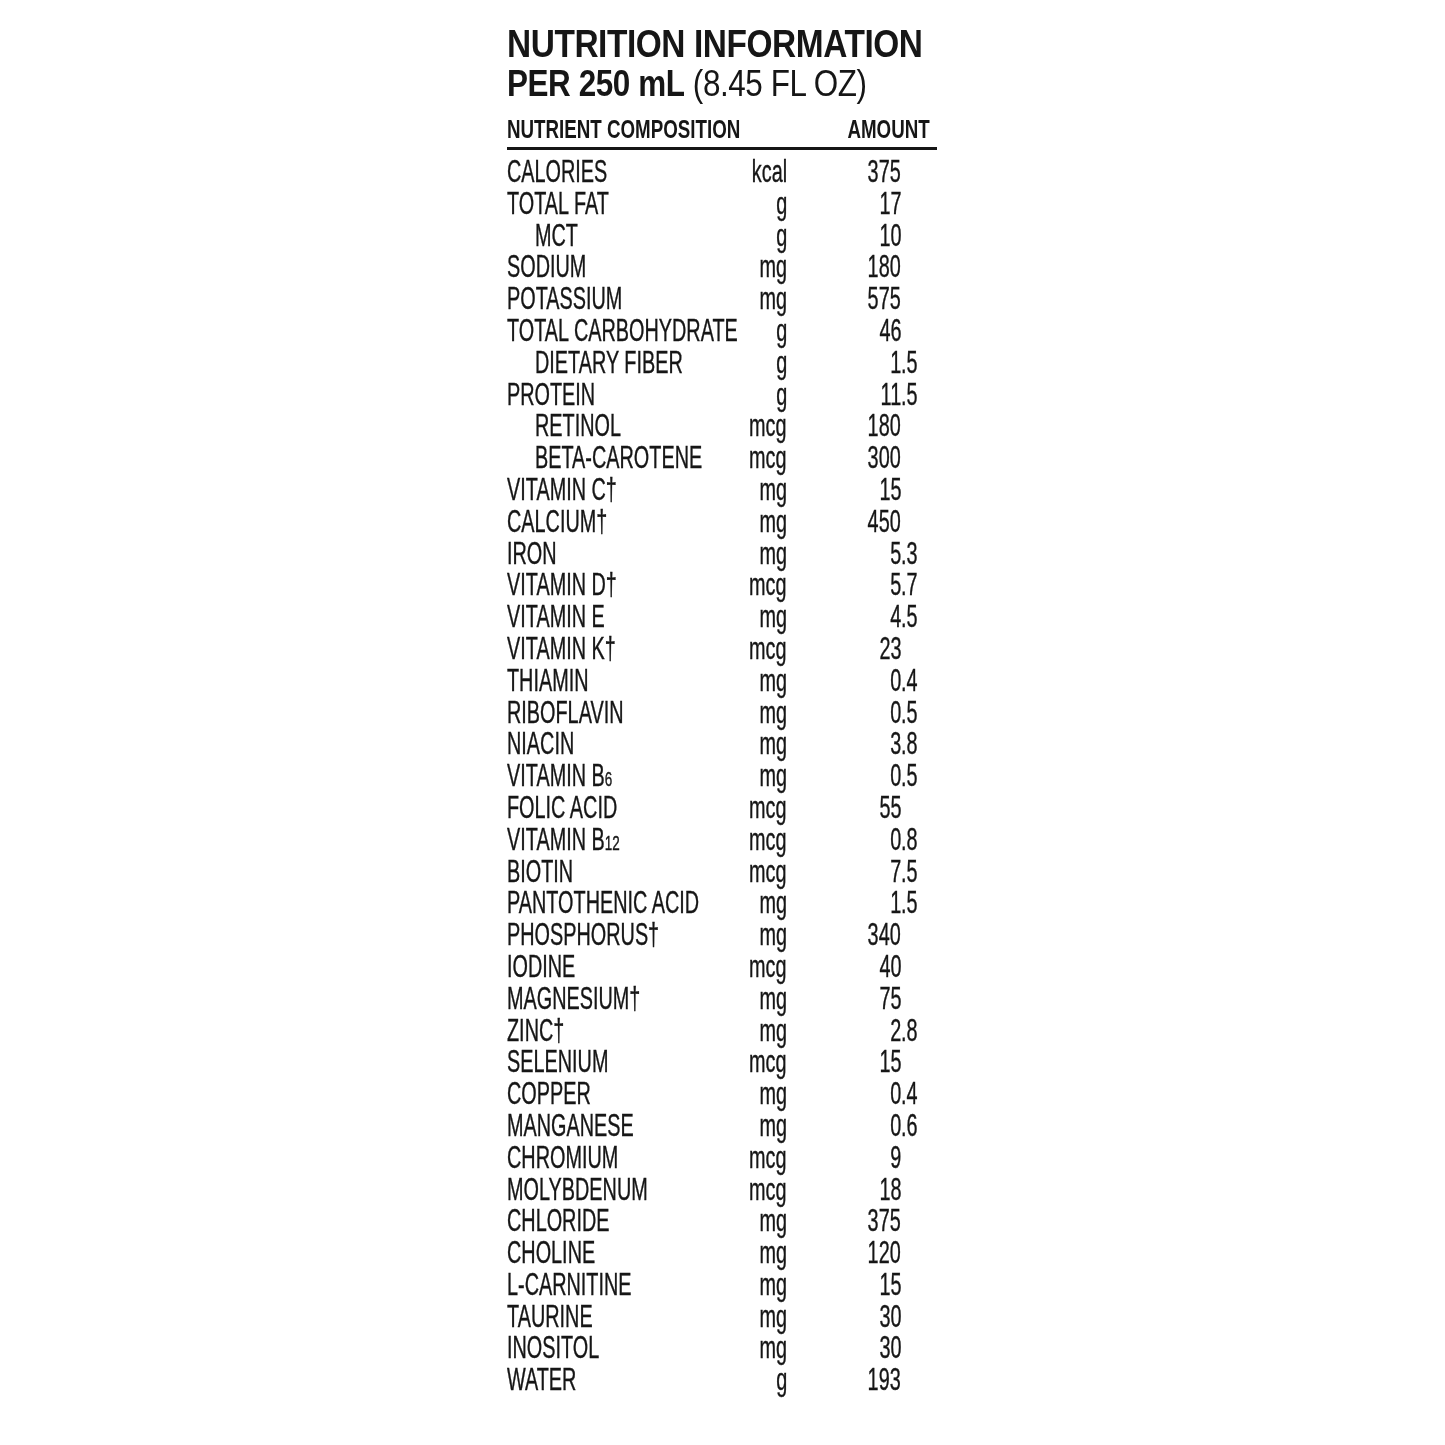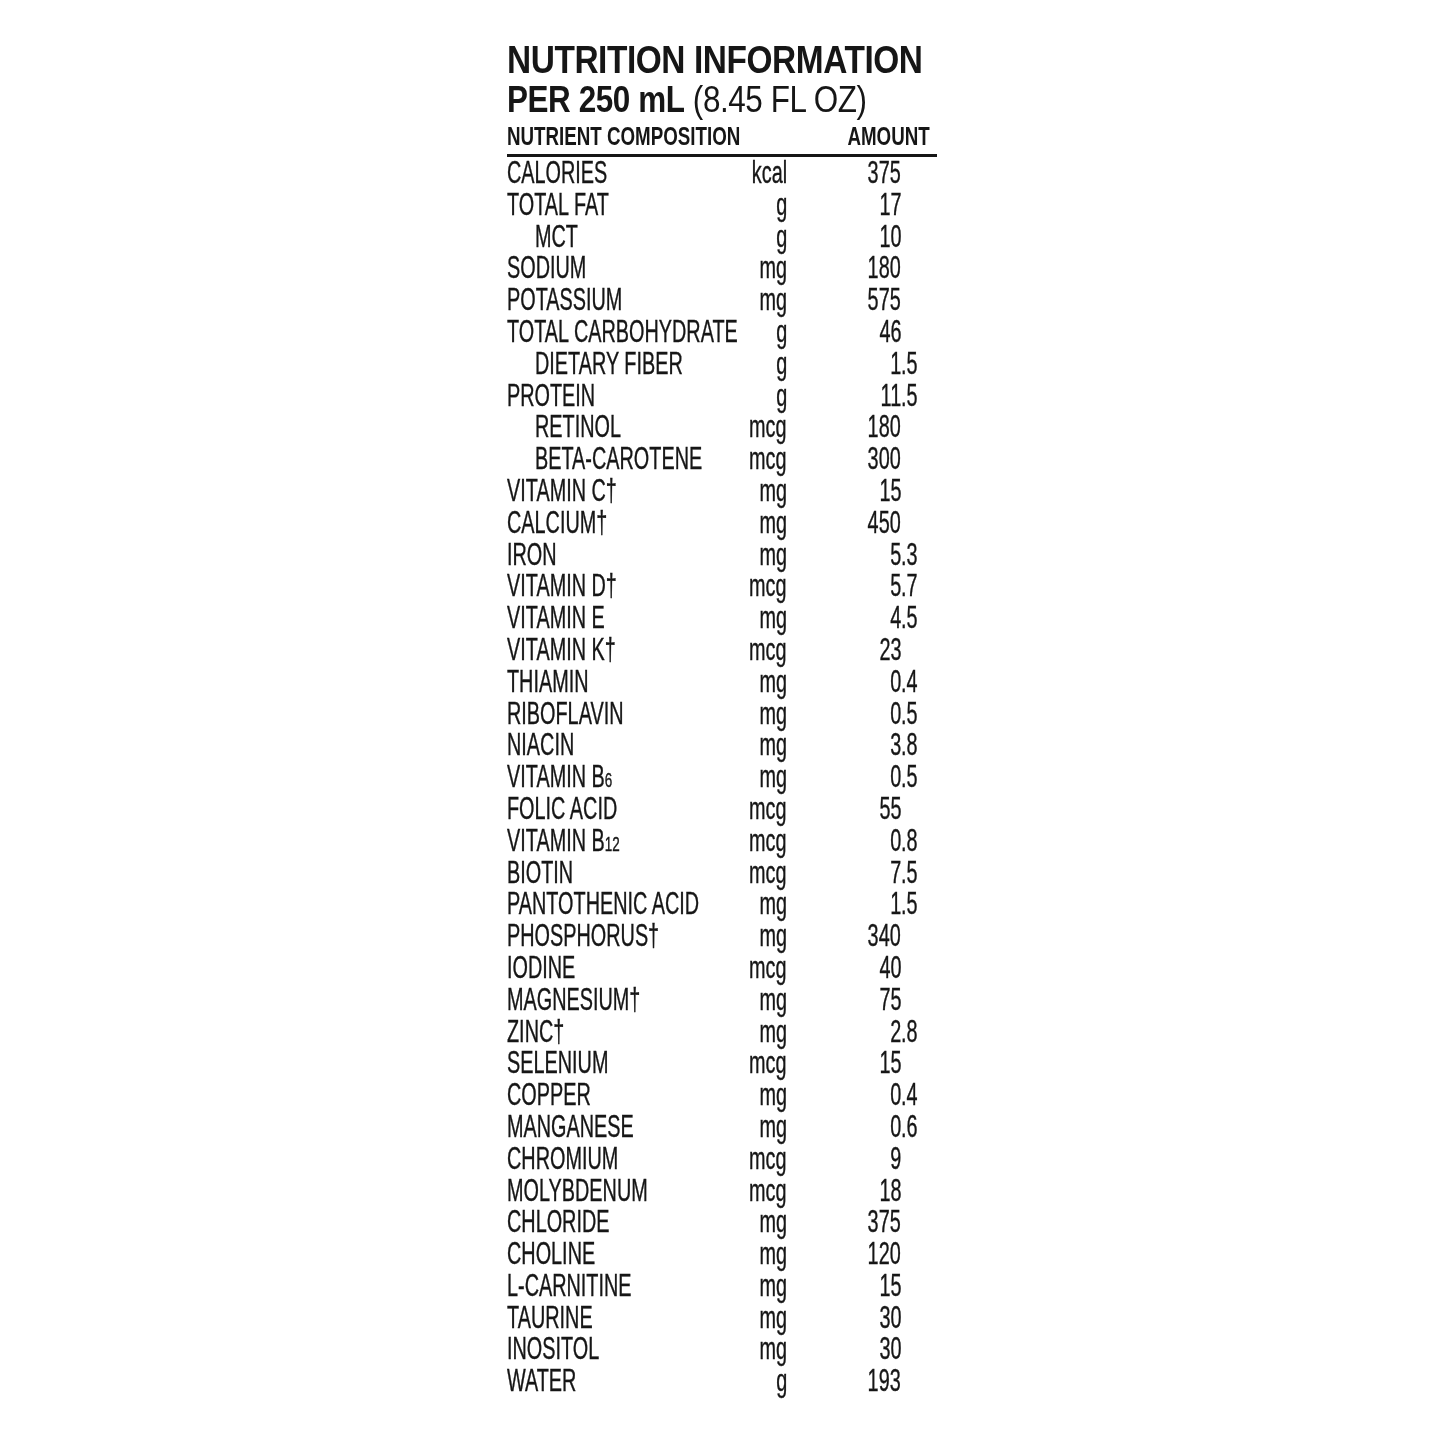--- a/index.html
+++ b/index.html
@@ -11,21 +11,21 @@
     position: relative;
     width: 1445px;
     height: 1445px;
     font-family: "Liberation Sans", sans-serif;
     color: #161616;
     overflow: hidden;
   }
   .label {
     position: absolute;
     left: 507px;
-    top: 41px;
+    top: 25px;
     width: 430px;
   }
   .title {
     font-weight: 700;
     font-size: 38px;
     line-height: 39px;
     white-space: nowrap;
     transform: scaleX(0.88);
     transform-origin: 0 50%;
     letter-spacing: -0.5px;
@@ -36,21 +36,21 @@
     white-space: nowrap;
     transform: scaleX(0.85);
     transform-origin: 0 50%;
     letter-spacing: -0.5px;
   }
   .serving-bold { font-weight: 700; }
   .serving-reg  { font-weight: 400; }
   .colheads {
     position: relative;
     height: 29px;
-    margin-top: 3px;
+    margin-top: 12px;
     font-size: 25px;
     font-weight: 700;
     line-height: 29px;
   }
   .col-nutrient {
     position: absolute;
     left: 0;
     white-space: nowrap;
     transform: scaleX(0.75);
     transform-origin: 0 50%;
@@ -60,21 +60,21 @@
     right: 7px;
     white-space: nowrap;
     transform: scaleX(0.75);
     transform-origin: 100% 50%;
   }
   .rule {
     height: 3px;
     background: #161616;
     margin-top: 3px;
   }
-  .rows { }
+  .rows { margin-top: 6px; }
   .row {
     position: relative;
     height: 31.8px;
     font-size: 31px;
     line-height: 31.8px;
     font-weight: 400;
   }
   .row span { -webkit-text-stroke: 0.4px currentColor; }
   .name {
     position: absolute;

